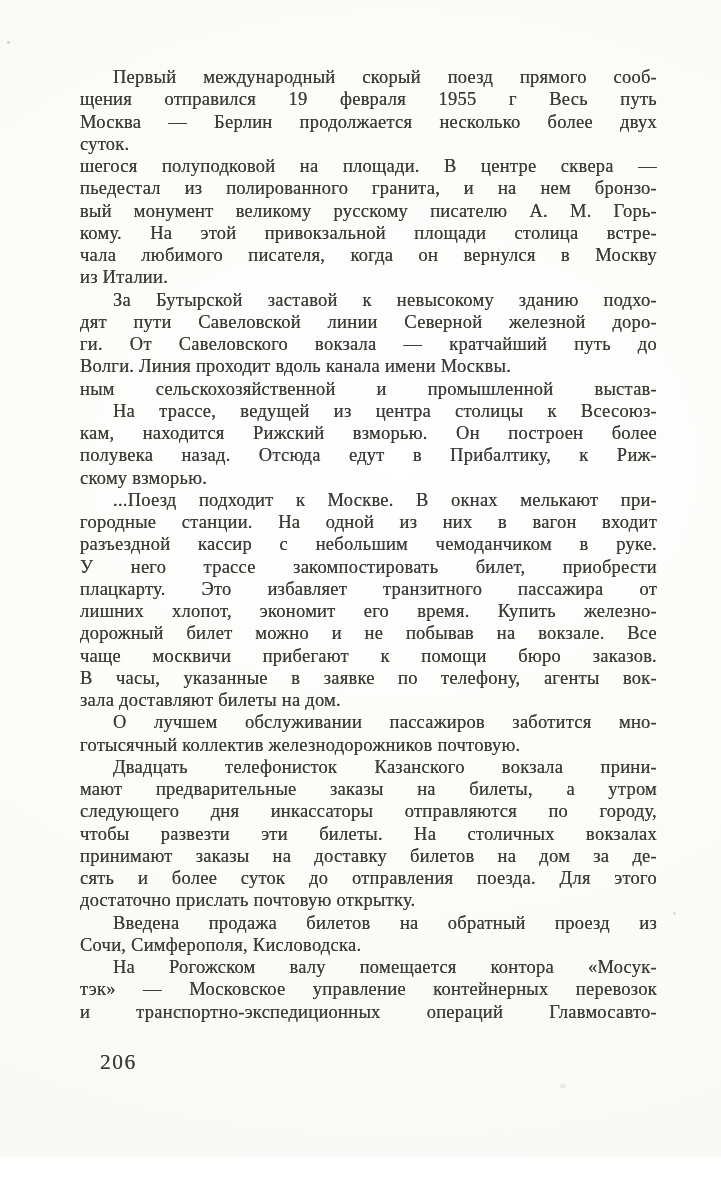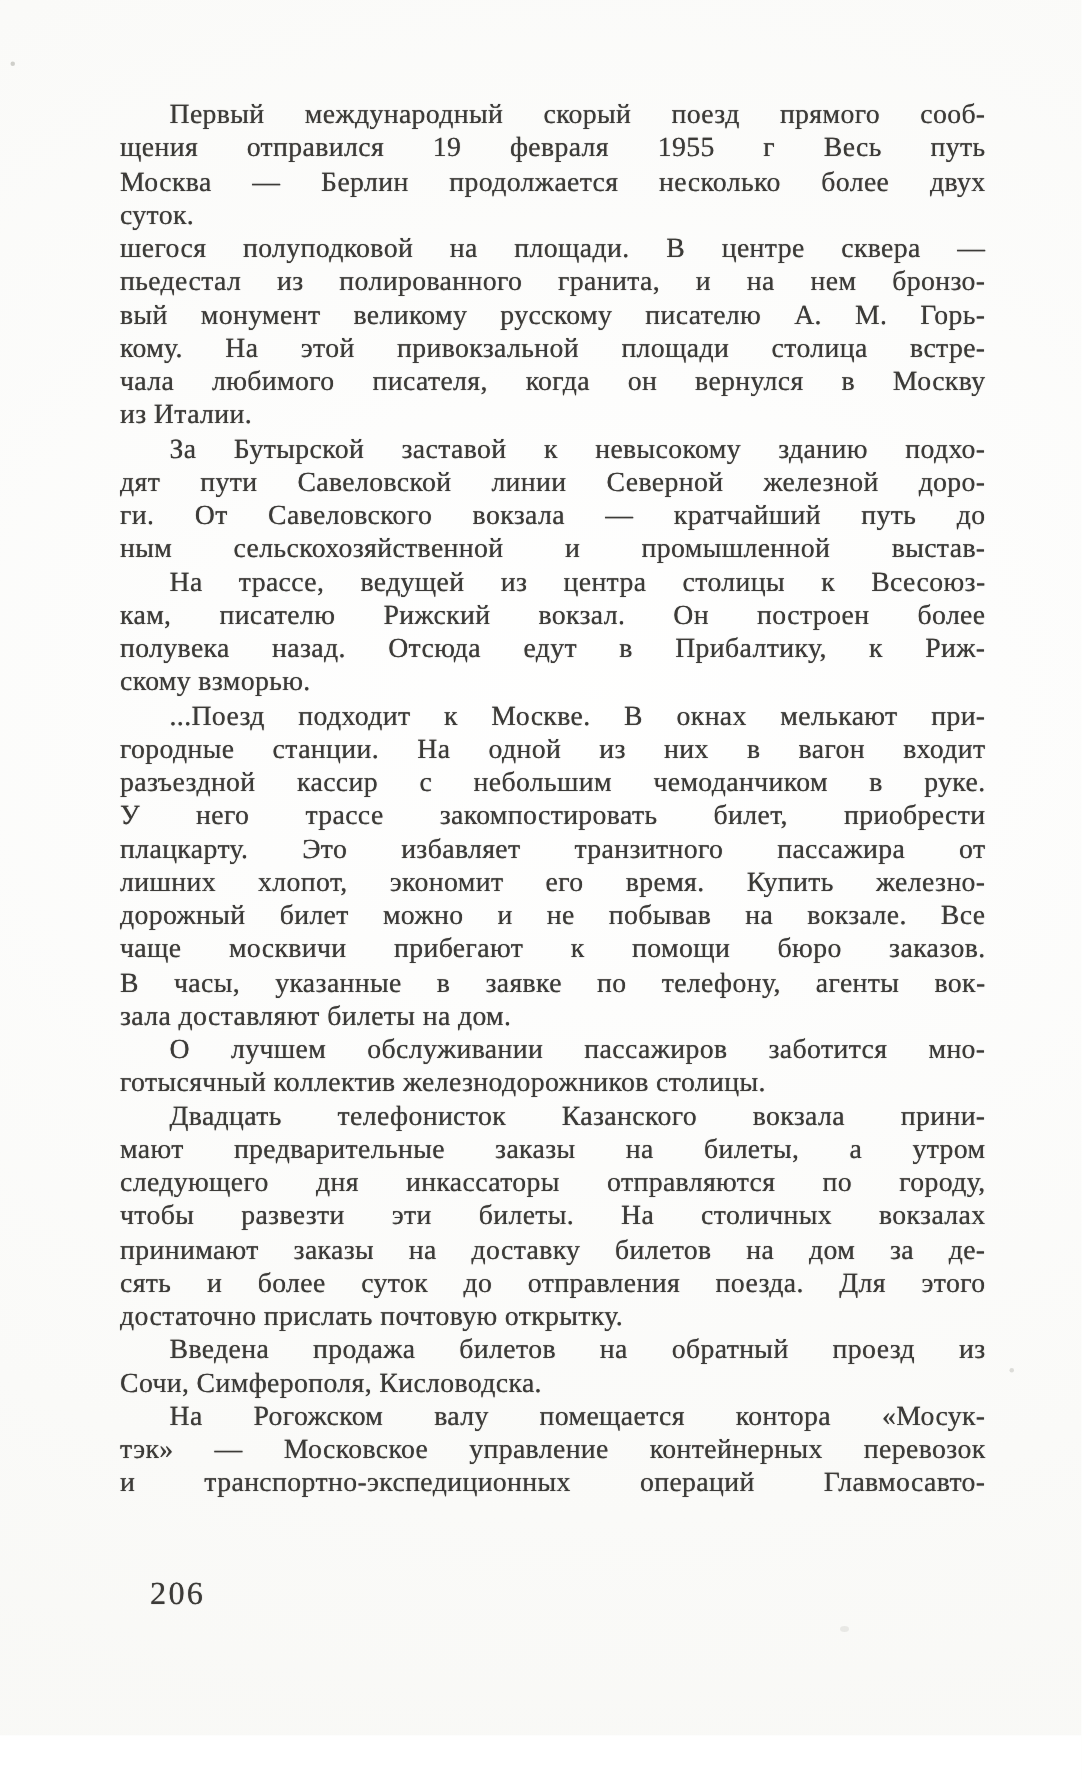--- a/index.html
+++ b/index.html
@@ -82,43 +82,44 @@
         <div class="line">пьедестал из полированного гранита, и на нем бронзо-</div>
         <div class="line">вый монумент великому русскому писателю А. М. Горь-</div>
         <div class="line">кому. На этой привокзальной площади столица встре-</div>
         <div class="line">чала любимого писателя, когда он вернулся в Москву</div>
         <div class="line last">из Италии.</div>
       </div>
       <div class="para">
         <div class="line first">За Бутырской заставой к невысокому зданию подхо-</div>
         <div class="line">дят пути Савеловской линии Северной железной доро-</div>
         <div class="line">ги. От Савеловского вокзала — кратчайший путь до</div>
+        <div class="line last">Волги. Линия проходит вдоль канала имени Москвы.</div>
       </div>
       <div class="para">
         <div class="line">ным сельскохозяйственной и промышленной выстав-</div>
         <div class="line first">На трассе, ведущей из центра столицы к Всесоюз-</div>
-        <div class="line">кам, писателю Рижский вокзал. Он построен более</div>
+        <div class="line">кам, находится Рижский взморью. Он построен более</div>
         <div class="line">полувека назад. Отсюда едут в Прибалтику, к Риж-</div>
         <div class="line last">скому взморью.</div>
       </div>
       <div class="para">
         <div class="line first">...Поезд подходит к Москве. В окнах мелькают при-</div>
         <div class="line">городные станции. На одной из них в вагон входит</div>
         <div class="line">разъездной кассир с небольшим чемоданчиком в руке.</div>
         <div class="line">У него трассе закомпостировать билет, приобрести</div>
         <div class="line">плацкарту. Это избавляет транзитного пассажира от</div>
         <div class="line">лишних хлопот, экономит его время. Купить железно-</div>
         <div class="line">дорожный билет можно и не побывав на вокзале. Все</div>
         <div class="line">чаще москвичи прибегают к помощи бюро заказов.</div>
         <div class="line">В часы, указанные в заявке по телефону, агенты вок-</div>
         <div class="line last">зала доставляют билеты на дом.</div>
       </div>
       <div class="para">
         <div class="line first">О лучшем обслуживании пассажиров заботится мно-</div>
-        <div class="line last">готысячный коллектив железнодорожников столицы.</div>
+        <div class="line last">готысячный коллектив железнодорожников почтовую.</div>
       </div>
       <div class="para">
         <div class="line first">Двадцать телефонисток Казанского вокзала прини-</div>
         <div class="line">мают предварительные заказы на билеты, а утром</div>
         <div class="line">следующего дня инкассаторы отправляются по городу,</div>
         <div class="line">чтобы развезти эти билеты. На столичных вокзалах</div>
         <div class="line">принимают заказы на доставку билетов на дом за де-</div>
         <div class="line">сять и более суток до отправления поезда. Для этого</div>
         <div class="line last">достаточно прислать почтовую открытку.</div>
       </div>

